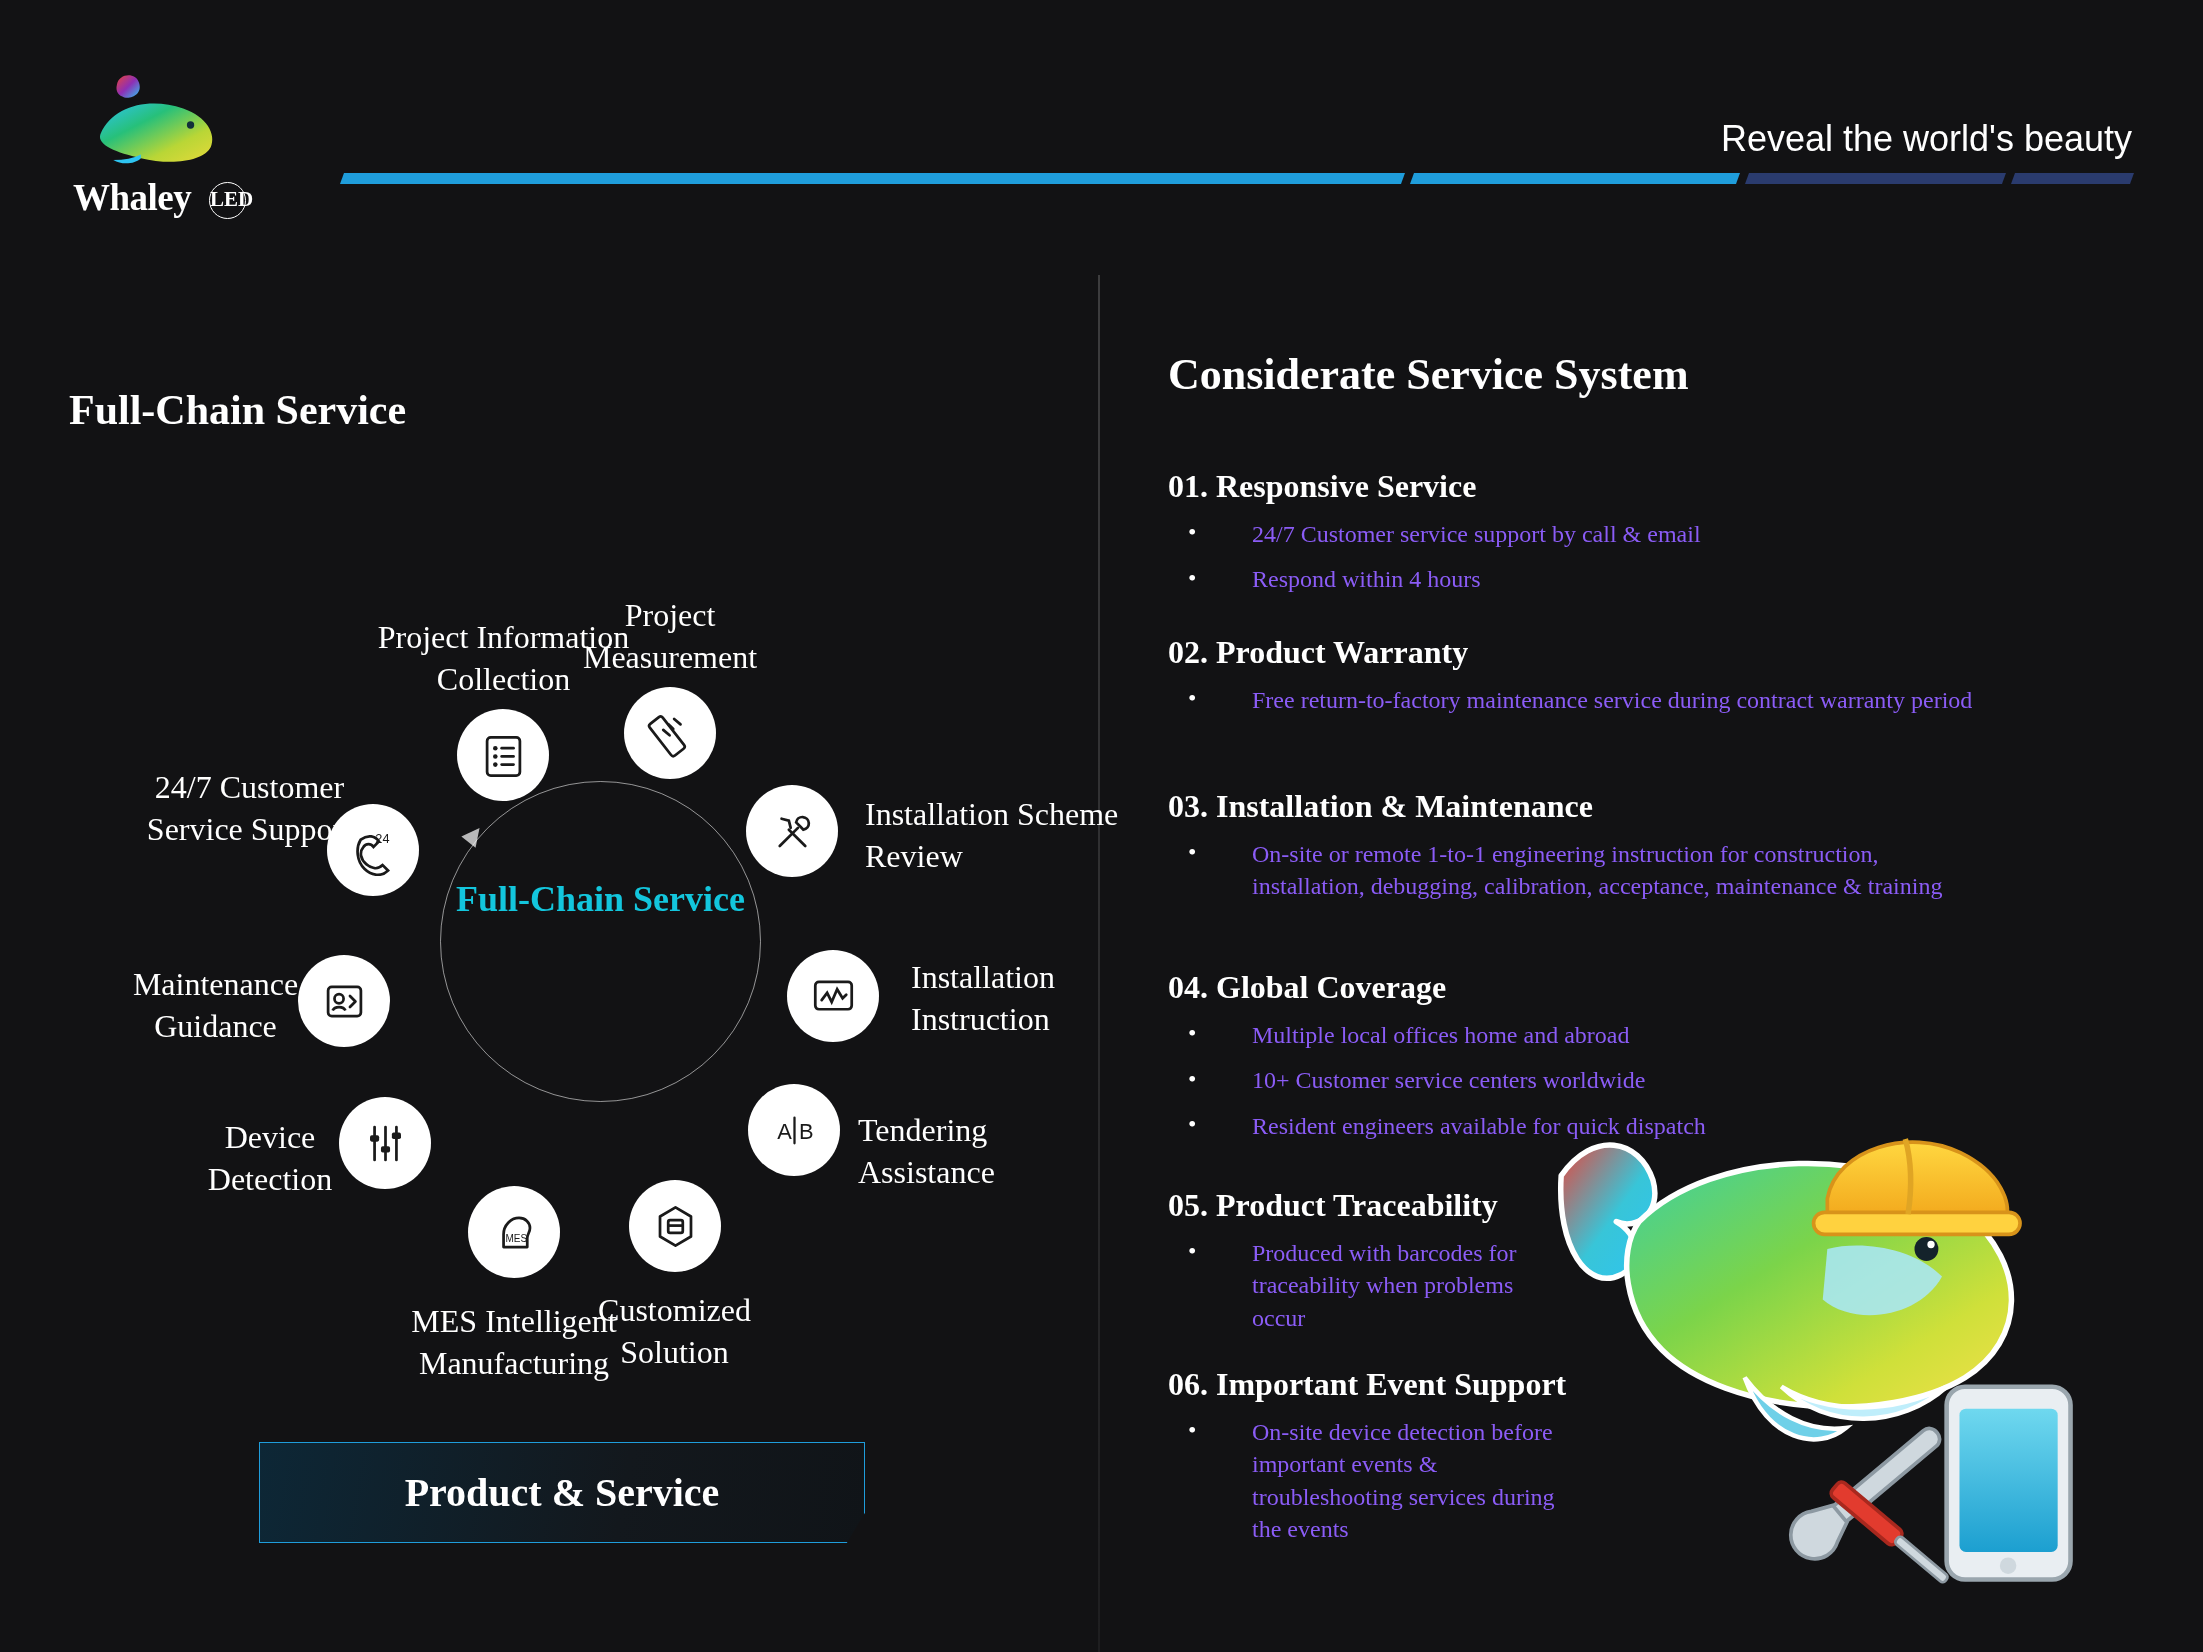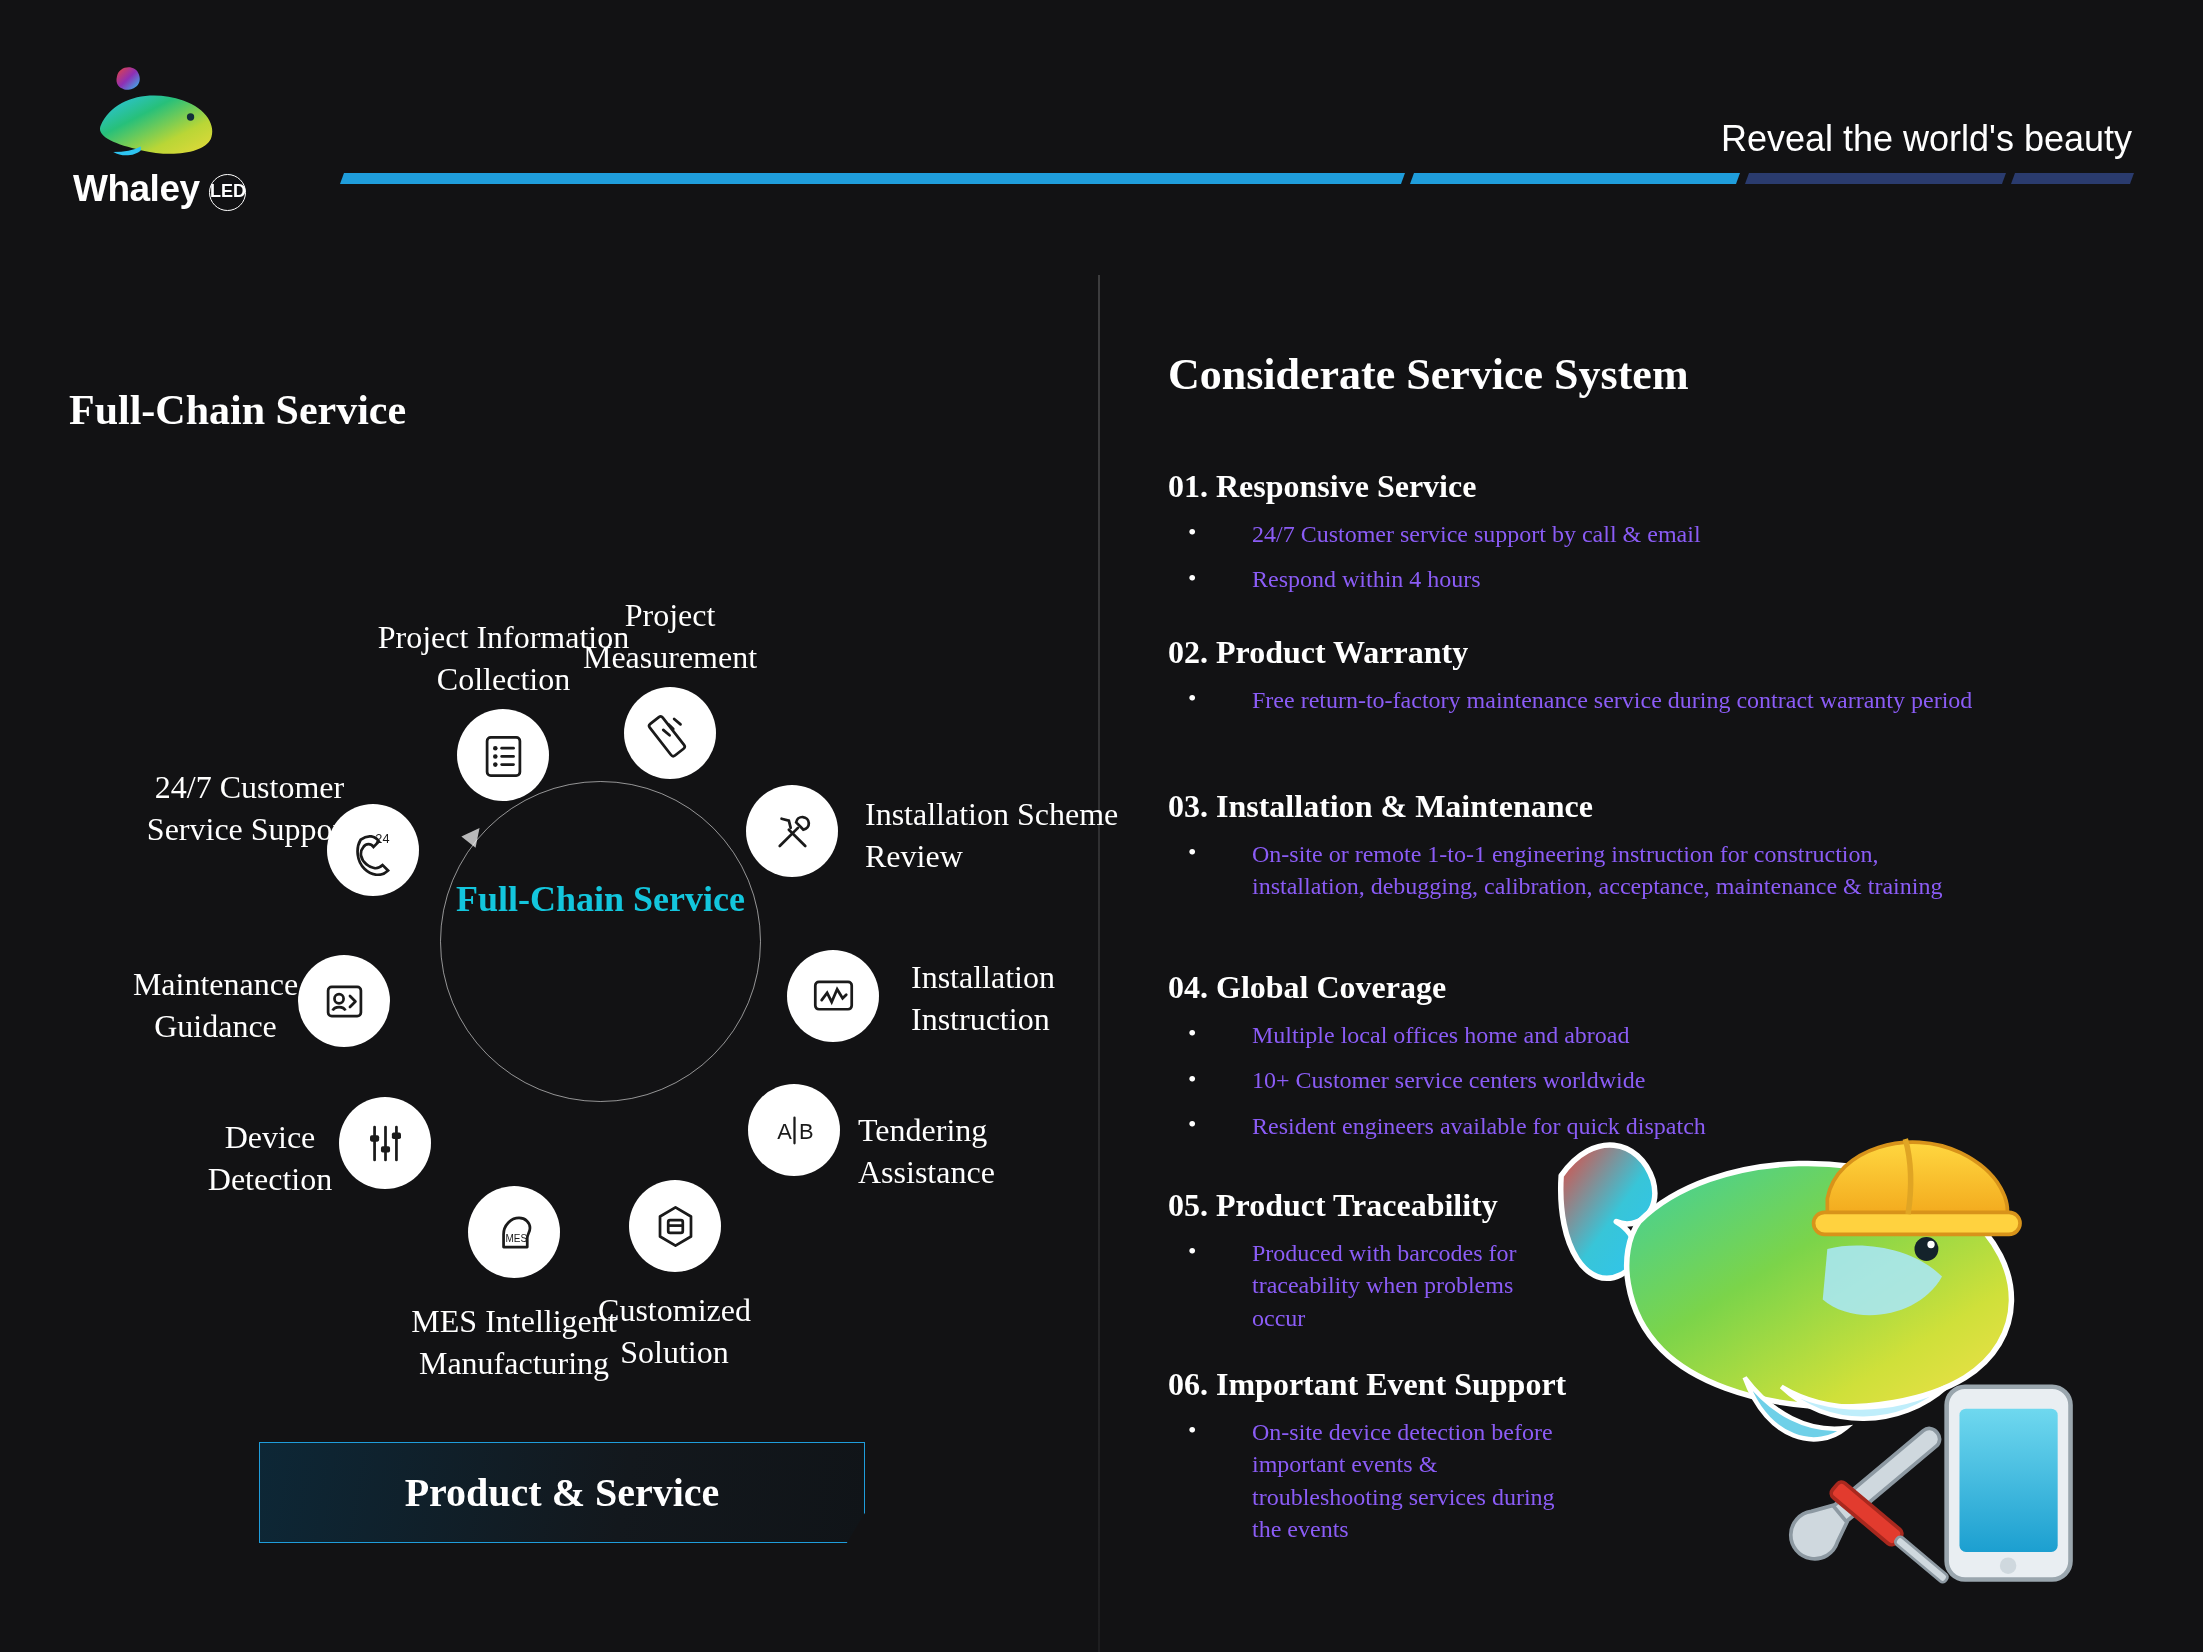--- a/index.html
+++ b/index.html
@@ -14,34 +14,34 @@
     position: relative;
     width: 2204px; height: 1653px;
     background: #121214;
   }
 
   
   .header {
     position: absolute; top: 0; left: 0; width: 2204px; height: 275px;
   }
   .logo-wrap {
-    position: absolute; left: 73px; top: 60px;
-    width: 184px; height: 174px;
+    position: absolute; left: 73px; top: 68px;
+    width: 184px; height: 174px; font-family: Liberation Serif, serif;
   }
   .whale-logo { position: absolute; left: 9.2px; top: 0; width: 138px; height: 110px; }
   .logo-text {
     position: absolute; left: 0px; top: 108px;
     color: #ffffff; font-size: 37px; font-weight: bold;
     letter-spacing: -0.5px;
   }
   .logo-badge {
     position: absolute; left: 136px; top: 114px;
     width: 37px; height: 37px; border-radius: 50%;
     border: 1.8px solid #ffffff; color: #ffffff;
-    font-size: 18px; text-align: center; line-height: 33px;
+    font-size: 21px; text-align: center; line-height: 33px;
     font-weight: bold;
   }
   .tagline {
     position: absolute; right: 72px; top: 118px;
     color: #ffffff; font-size: 36px;
     font-family: "Liberation Sans", sans-serif;
   }
   .bar-group { position: absolute; left: 342px; top: 171px; height: 14.7px; width: 1785px; }
   .bar-a { position: absolute; left: 0; top: 1.8px; width: 1061px; height: 11px; background: #1f9ddb;
            transform: skewX(-20deg); }

